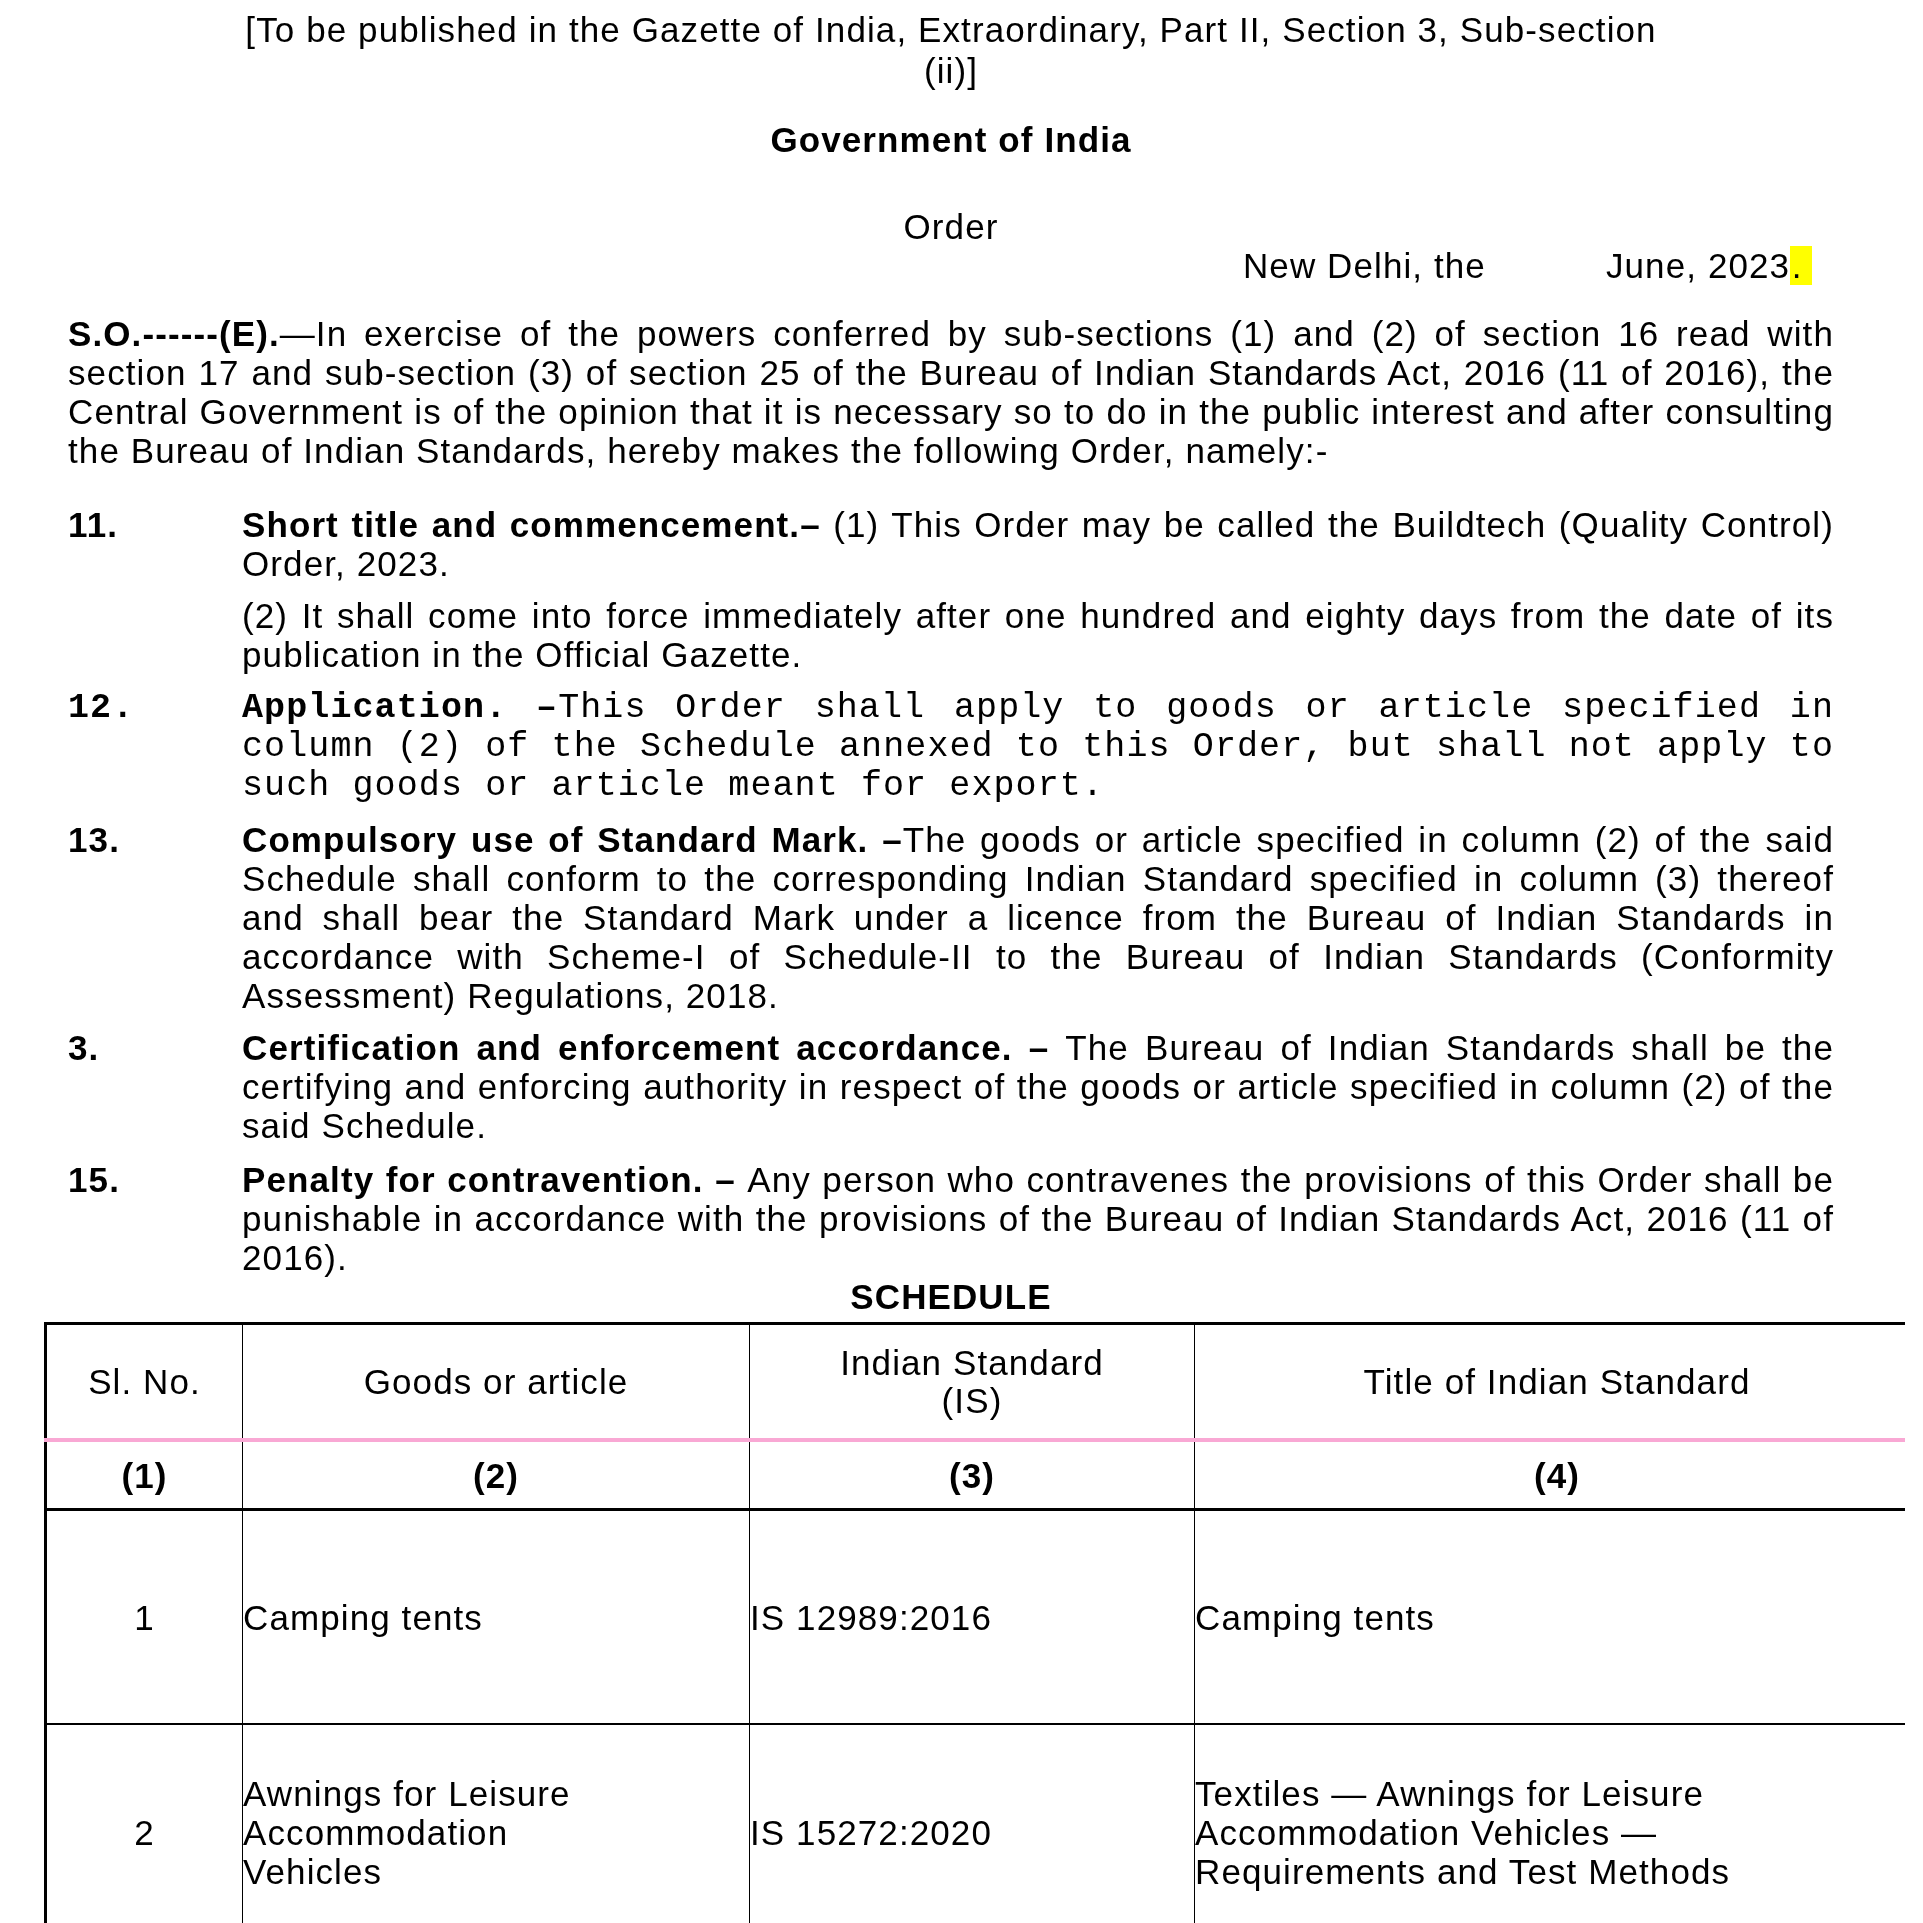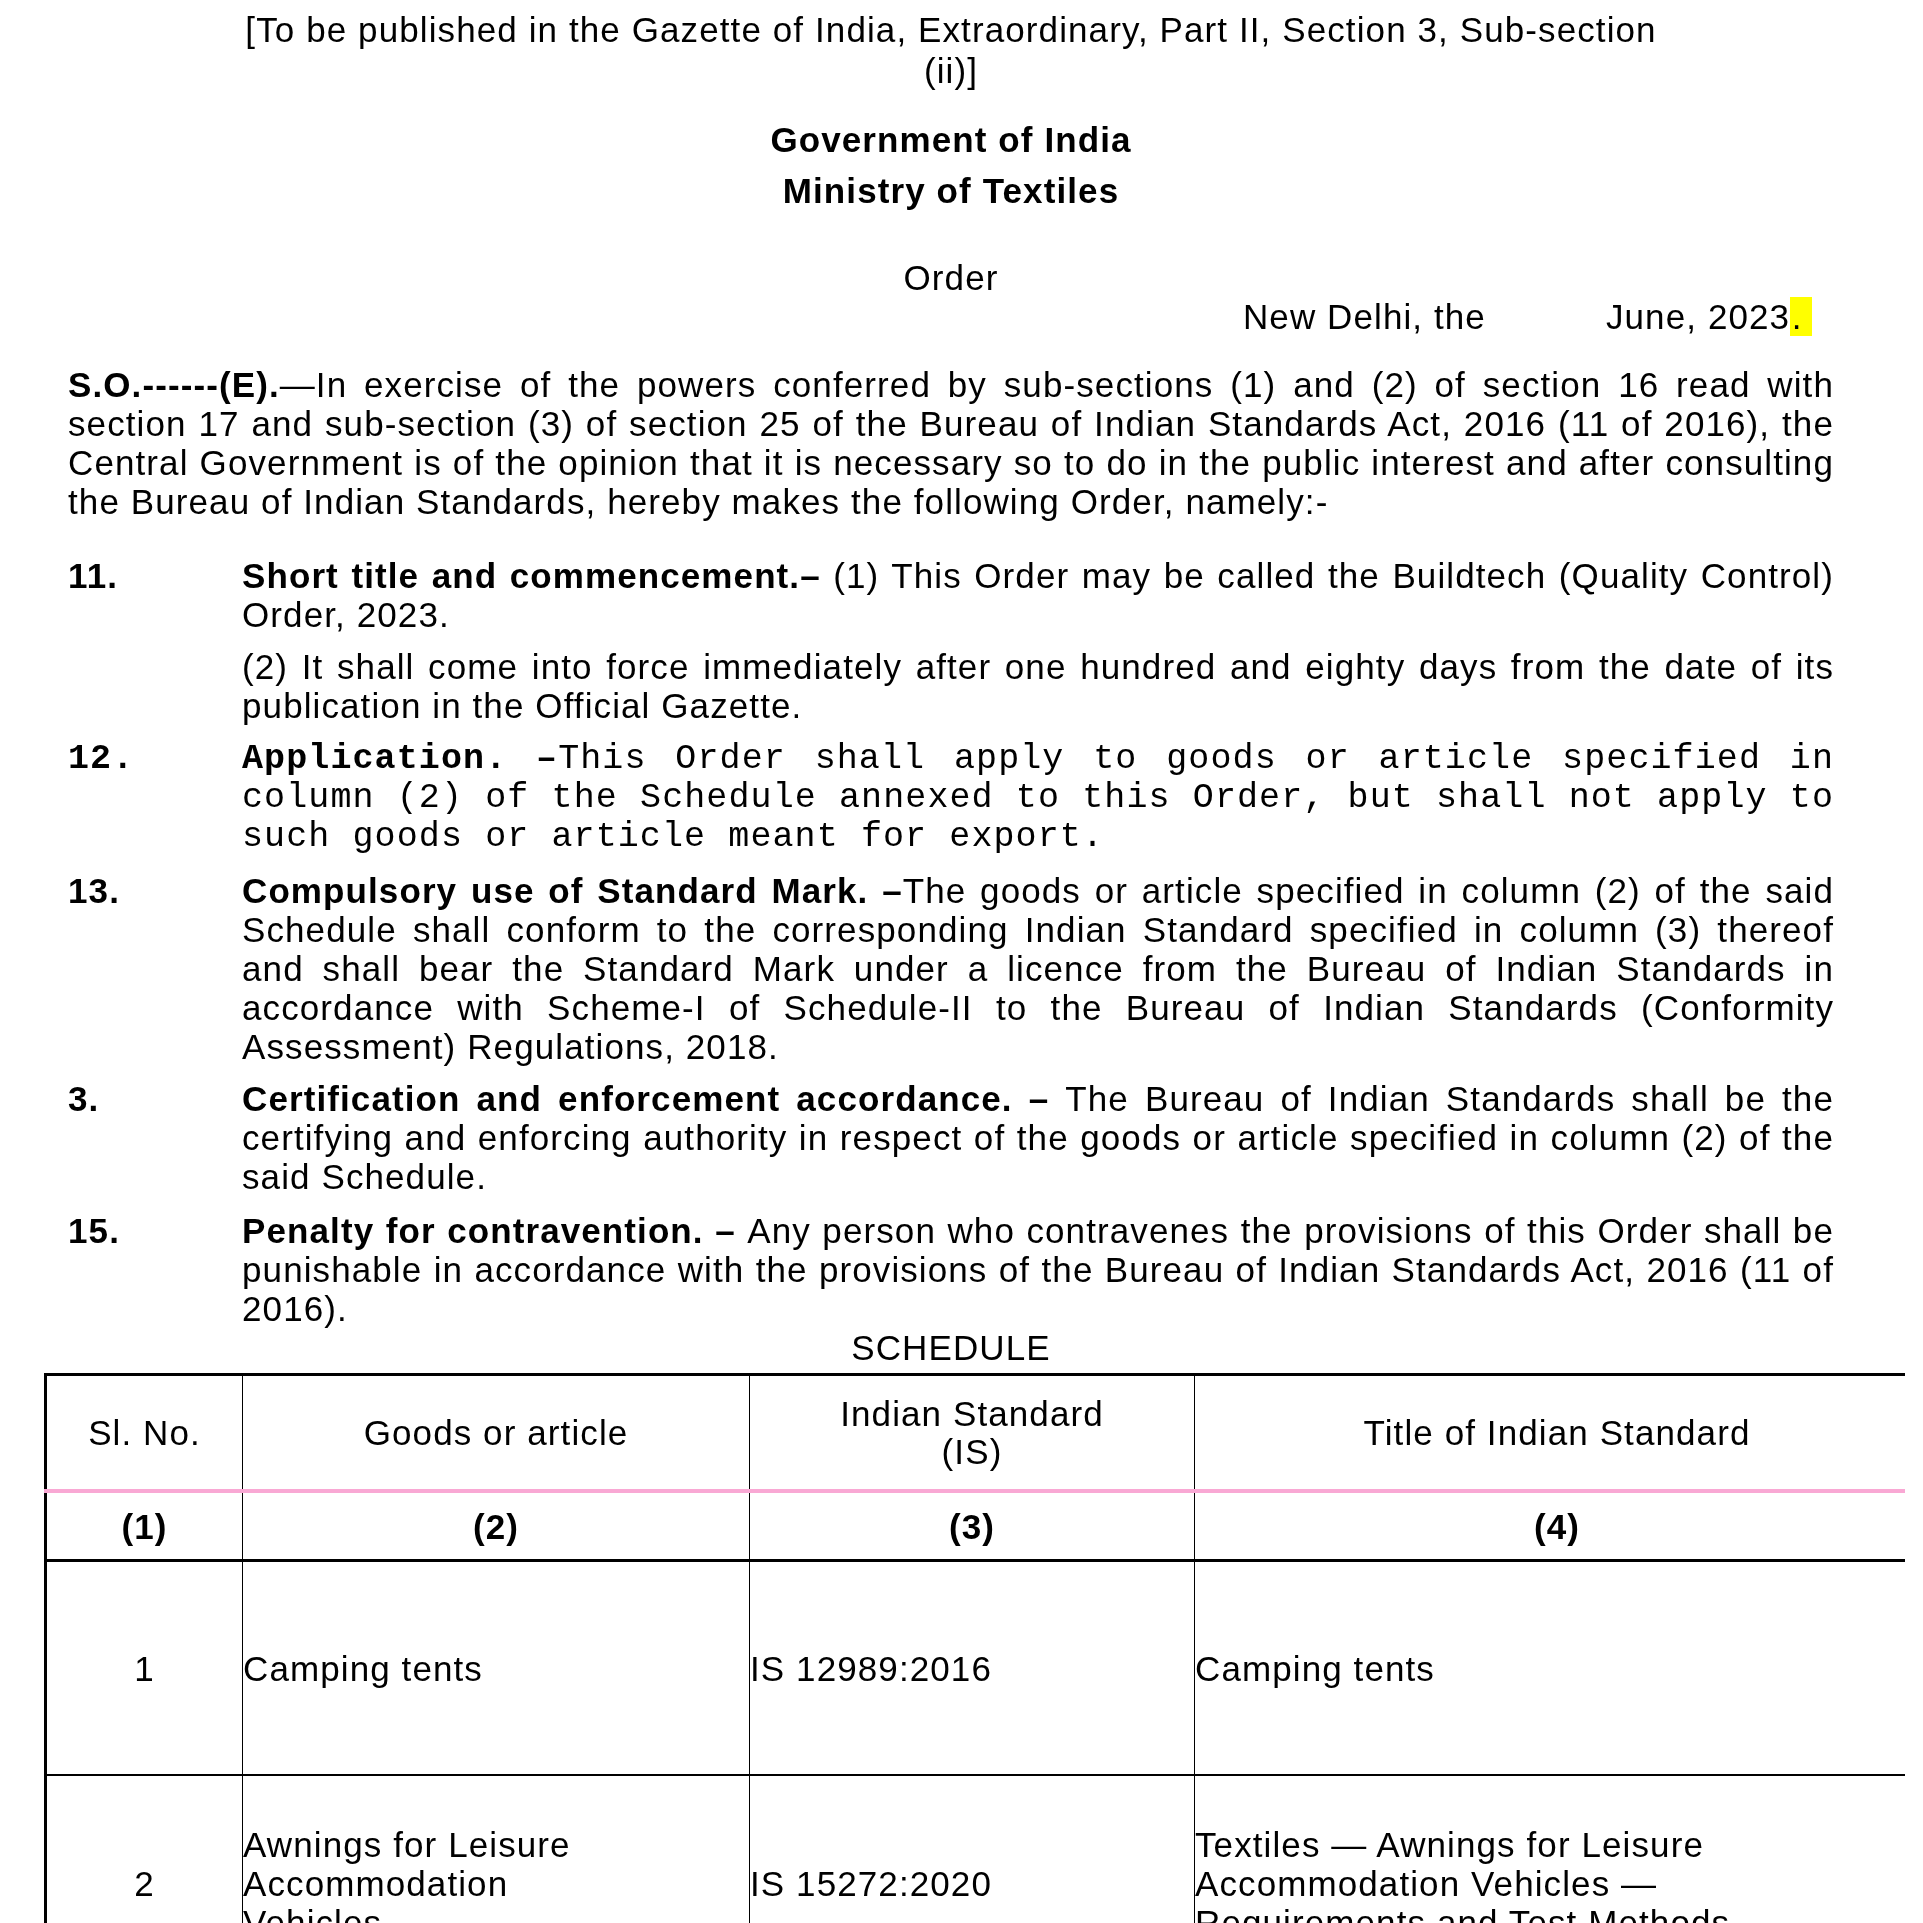--- a/index.html
+++ b/index.html
@@ -51,21 +51,21 @@
   }
   .order-item .item-body { flex: 1; text-align: justify; }
   .item-11 { margin-top: 4.5px; }
   .item-12 { margin-top: 15px; font-family: Liberation Mono, monospace; }
   .item-13 { margin-top: 13.5px; }
   .item-14 { margin-top: 13.5px; }
   .item-15 { margin-top: 15px; }
   .sub-item { margin-top: 13.5px; }
   .sub-item .num { visibility: hidden; }
 
-  .schedule-heading { text-align: center; font-weight: normal; margin-top: 0px; }
+  .schedule-heading { text-align: center; font-weight: bold; margin-top: 0px; }
 
   table.schedule {
     border-collapse: collapse;
     table-layout: fixed;
     width: 1875px;
     margin-left: -24px;
     margin-top: 6px;
     border: 3px solid #000;
   }
   table.schedule col.c1 { width: 197px; }
@@ -105,21 +105,20 @@
 <body>
 
 <div class="page">
 
   <div class="pub-note">
     <div>[To be published in the Gazette of India, Extraordinary, Part II, Section 3, Sub-section</div>
     <div>(ii)]</div>
   </div>
 
   <div class="gov-title">Government of India</div>
-  <div class="ministry-title">Ministry of Textiles</div>
 
   <div class="order-heading">Order</div>
 
   <div class="dateline"><span>New Delhi, the</span><span class="date-gap"></span><span>June, 2023</span><span class="hl" style="background: rgb(255, 255, 0);">.</span></div>
 
   <p class="so-para"><span class="b">S.O.------(E).</span><span>—In exercise of the powers conferred by sub-sections (1) and (2) of section 16 read with section 17 and sub-section (3) of section 25 of the Bureau of Indian Standards Act, 2016 (11 of 2016), the Central Government is of the opinion that it is necessary so to do in the public interest and after consulting the Bureau of Indian Standards, hereby makes the following Order, namely:-</span></p>
 
   <div class="order-item item-11">
     <span class="num">11.</span>
     <div class="item-body"><span class="b">Short title and commencement.– </span><span>(1) This Order may be called the Buildtech (Quality Control) Order, 2023.</span></div>

